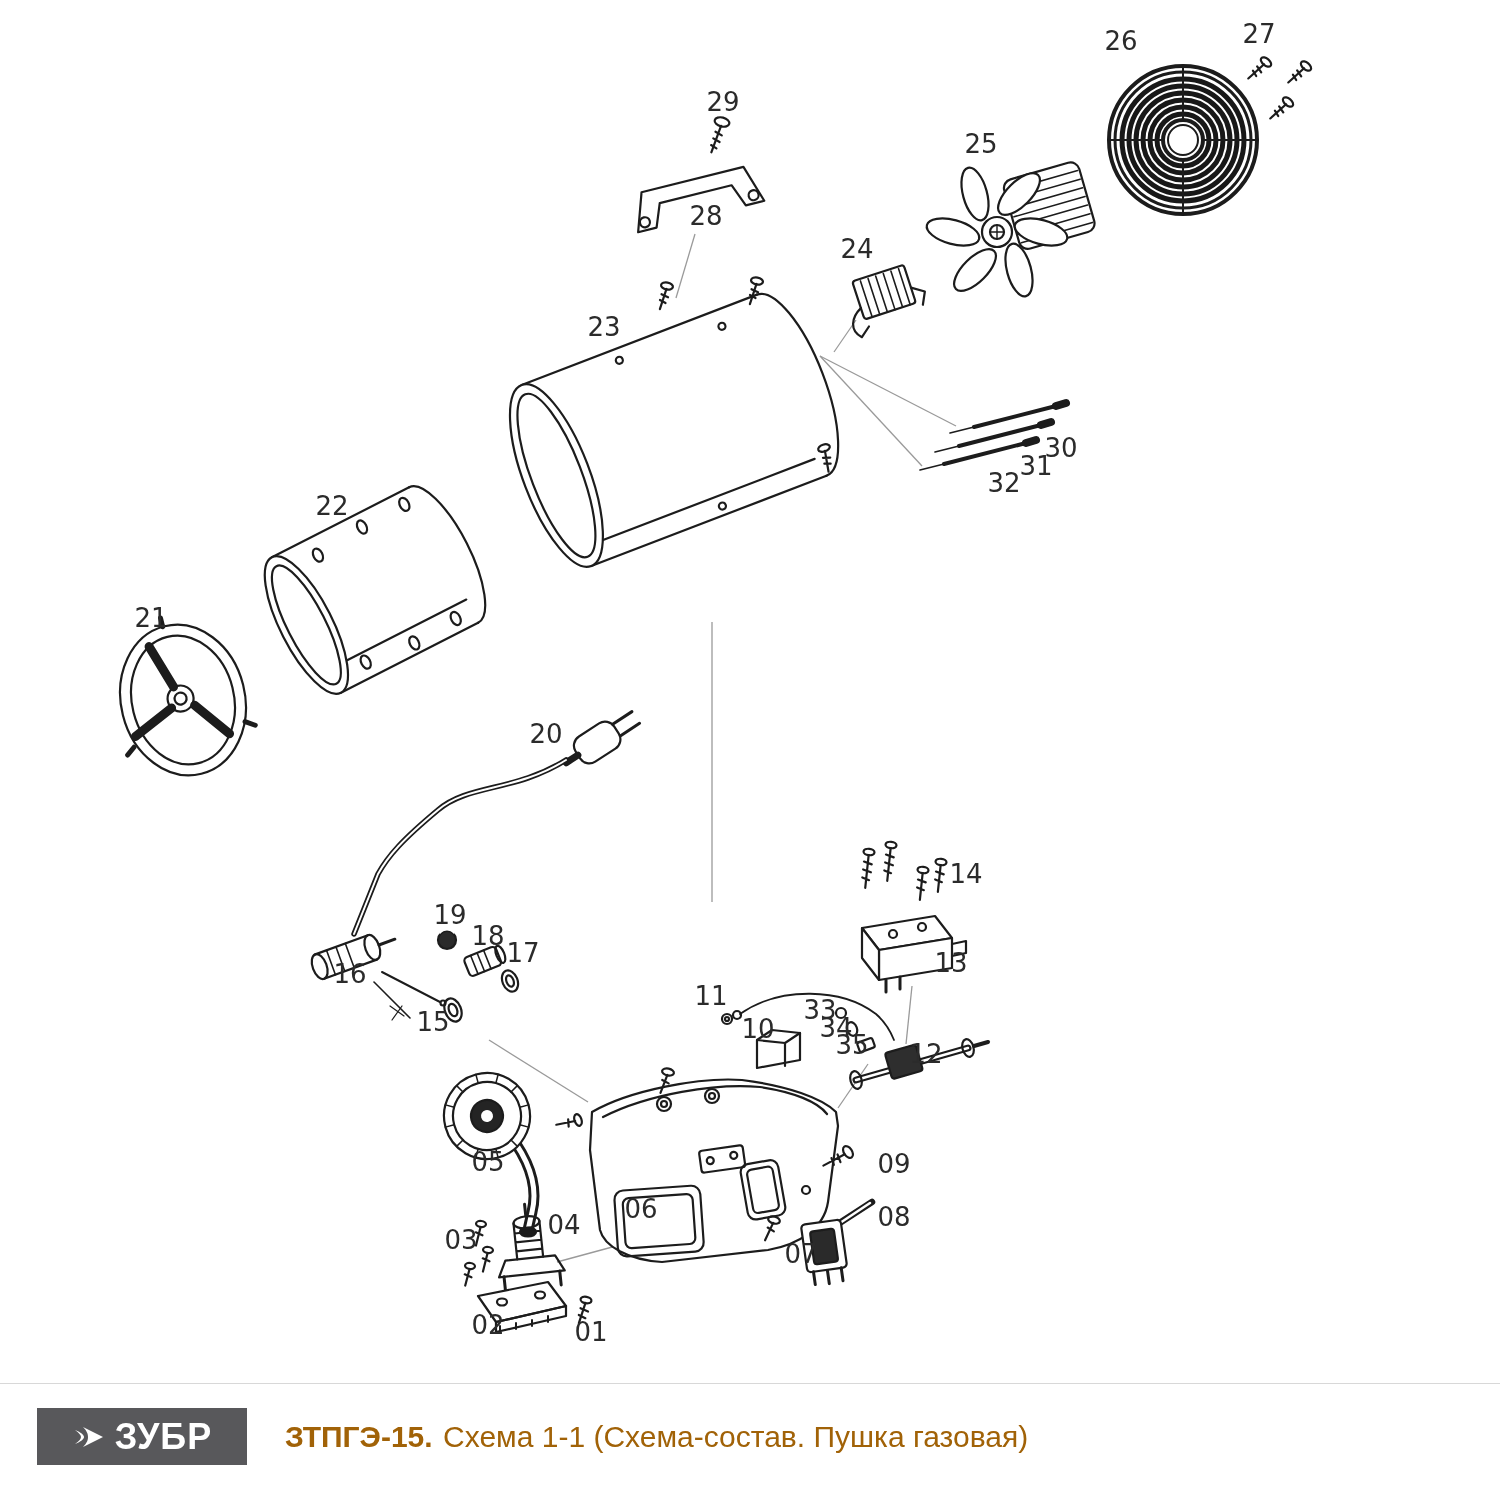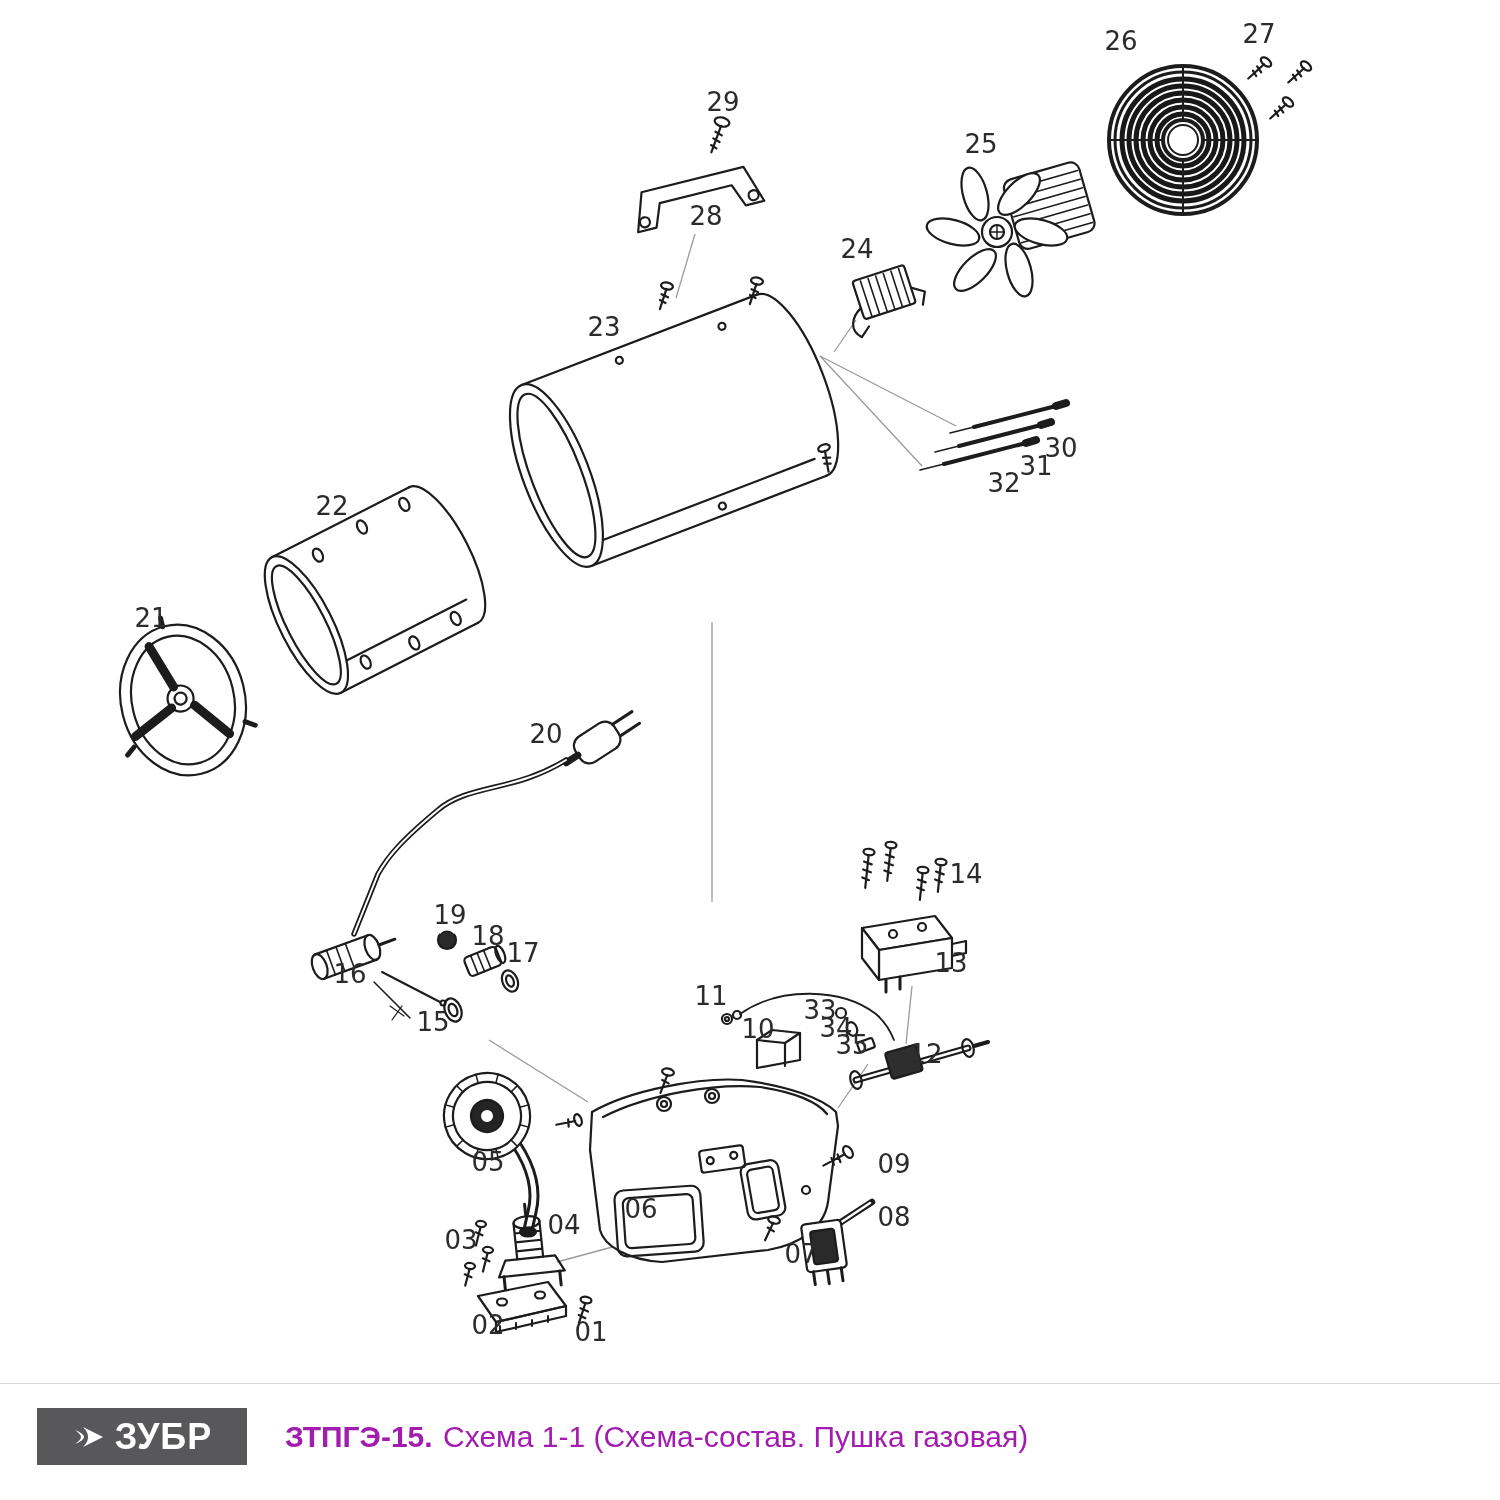--- a/index.html
+++ b/index.html
@@ -7,21 +7,21 @@
   body { width:1500px; height:1500px; font-family:"Liberation Sans", sans-serif; }
   .page { position:relative; width:1500px; height:1500px; background:#fff; overflow:hidden; }
   .diagram { position:absolute; top:0; left:0; width:1500px; height:1382px; }
   .diagram svg { display:block; width:1500px; height:1382px; }
   .part-label { font-family:"DejaVu Sans", sans-serif; }
   .footer { position:absolute; left:0; top:1383px; width:1500px; height:117px; border-top:1px solid #d8d8d8; background:#fff; }
   .footer-row { display:flex; align-items:center; gap:38px; padding:24px 0 0 37px; }
   .logo { width:210px; height:57px; background:#58585b; display:flex; align-items:center; justify-content:center; gap:9px; flex:0 0 auto;text-align:right; }
   .logo-icon { width:34px; height:28px; }
   .logo-text { color:#ffffff; font-weight:bold; font-size:36px; letter-spacing:1px; line-height:1; }
-  .caption { font-size:30px; color:#a21caf; white-space:nowrap; }
+  .caption { font-size:30px; color:#a16207; white-space:nowrap; }
   .caption-model { font-weight:bold; }
   .caption-rest { margin-left:.35em; font-weight:normal; }
 </style>
 </head>
 <body>
 
 <div class="page">
   <div class="diagram">
     <svg viewBox="0 0 1500 1382" xmlns="http://www.w3.org/2000/svg">
 

